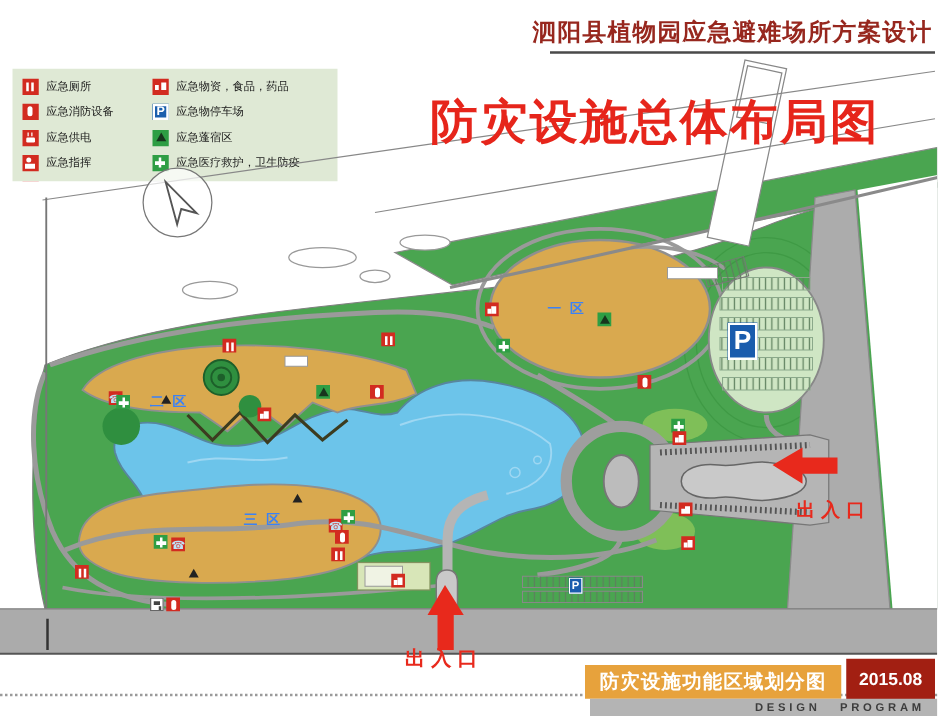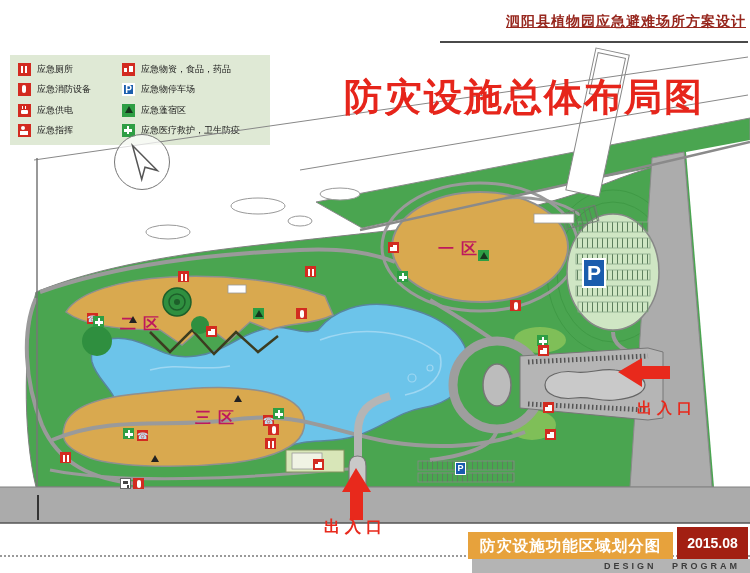--- a/index.html
+++ b/index.html
@@ -1,20 +1,20 @@
 <!DOCTYPE html>
 <html><head>
 <meta charset="utf-8">
 <style>
   html,body{margin:0;padding:0;background:#fff;}
   #page{position:relative;width:750px;height:573px;background:#fff;overflow:hidden;
         font-family:"Liberation Sans",sans-serif;}
   
-  #header-title{position:absolute;top:13px;right:4px;font-size:14px;font-weight:bold;
-        color:#97271E;letter-spacing:1px;text-decoration:underline;}
+  #header-title{position:absolute;top:13px;right:4px;font-size:19px;font-weight:bold;
+        color:#97271E;letter-spacing:1px;}
   #header-rule{position:absolute;top:41px;left:440px;width:308px;border-top:2px solid #4a4a4a;}
   
   #legend{position:absolute;left:10px;top:55px;width:227px;height:107px;background:#DFE9D5;padding-left:33px;}
   .lcol{position:absolute;top:4px;display:flex;flex-direction:column;}
   #lcol-left{left:8px;}
   #lcol-right{left:112px;}
   .lrow{display:flex;align-items:center;height:20.5px;}
   .llabel{font-size:9px;color:#1a1a1a;margin-left:6px;white-space:nowrap;}
   .lic{width:13px;height:13px;position:relative;flex:none;display:inline-block;}
   .fic{width:11px;height:11px;position:absolute;z-index:6;}
@@ -50,21 +50,21 @@
   .t-water::before{content:"";position:absolute;left:2px;top:2px;width:5px;height:3px;background:#444;}
   .t-water::after{content:"";position:absolute;left:6px;top:6px;width:2px;height:3px;background:#444;}
   
   #compass{position:absolute;left:114px;top:134px;width:54px;height:54px;border:1.5px solid #777;
         border-radius:50%;background:rgba(255,255,255,0.72);z-index:5;}
   
   #map-title{position:absolute;left:344px;top:72px;font-family:"Liberation Serif",serif;font-weight:bold;
         font-size:38px;color:#E6251B;letter-spacing:2px;z-index:4;white-space:nowrap;}
   
   #map-svg{position:absolute;left:0;top:0;z-index:1;}
-  .zone-label{position:absolute;z-index:6;font-weight:bold;color:#be185d;font-size:16px;letter-spacing:7px;}
+  .zone-label{position:absolute;z-index:6;font-weight:bold;color:#3b82f6;font-size:11px;letter-spacing:7px;}
   #p-sign{position:absolute;left:582px;top:258px;width:24px;height:30px;background:#1A5CAD;
         box-shadow:inset 0 0 0 2px #fff;color:#fff;font-weight:bold;font-size:21px;line-height:30px;
         text-align:center;z-index:6;}
   #p-sign-small{position:absolute;left:455px;top:462px;width:11px;height:13px;background:#1A5CAD;
         box-shadow:inset 0 0 0 1px #fff;color:#fff;font-weight:bold;font-size:9px;line-height:13px;
         text-align:center;z-index:6;}
   .entrance-label{position:absolute;z-index:7;color:#E8291C;font-weight:bold;white-space:nowrap;margin-top:16px;}
   #entrance-label-east{left:637px;top:383px;font-size:15px;letter-spacing:5px;}
   #entrance-label-south{left:324px;top:501px;font-size:16px;letter-spacing:5px;}
   

